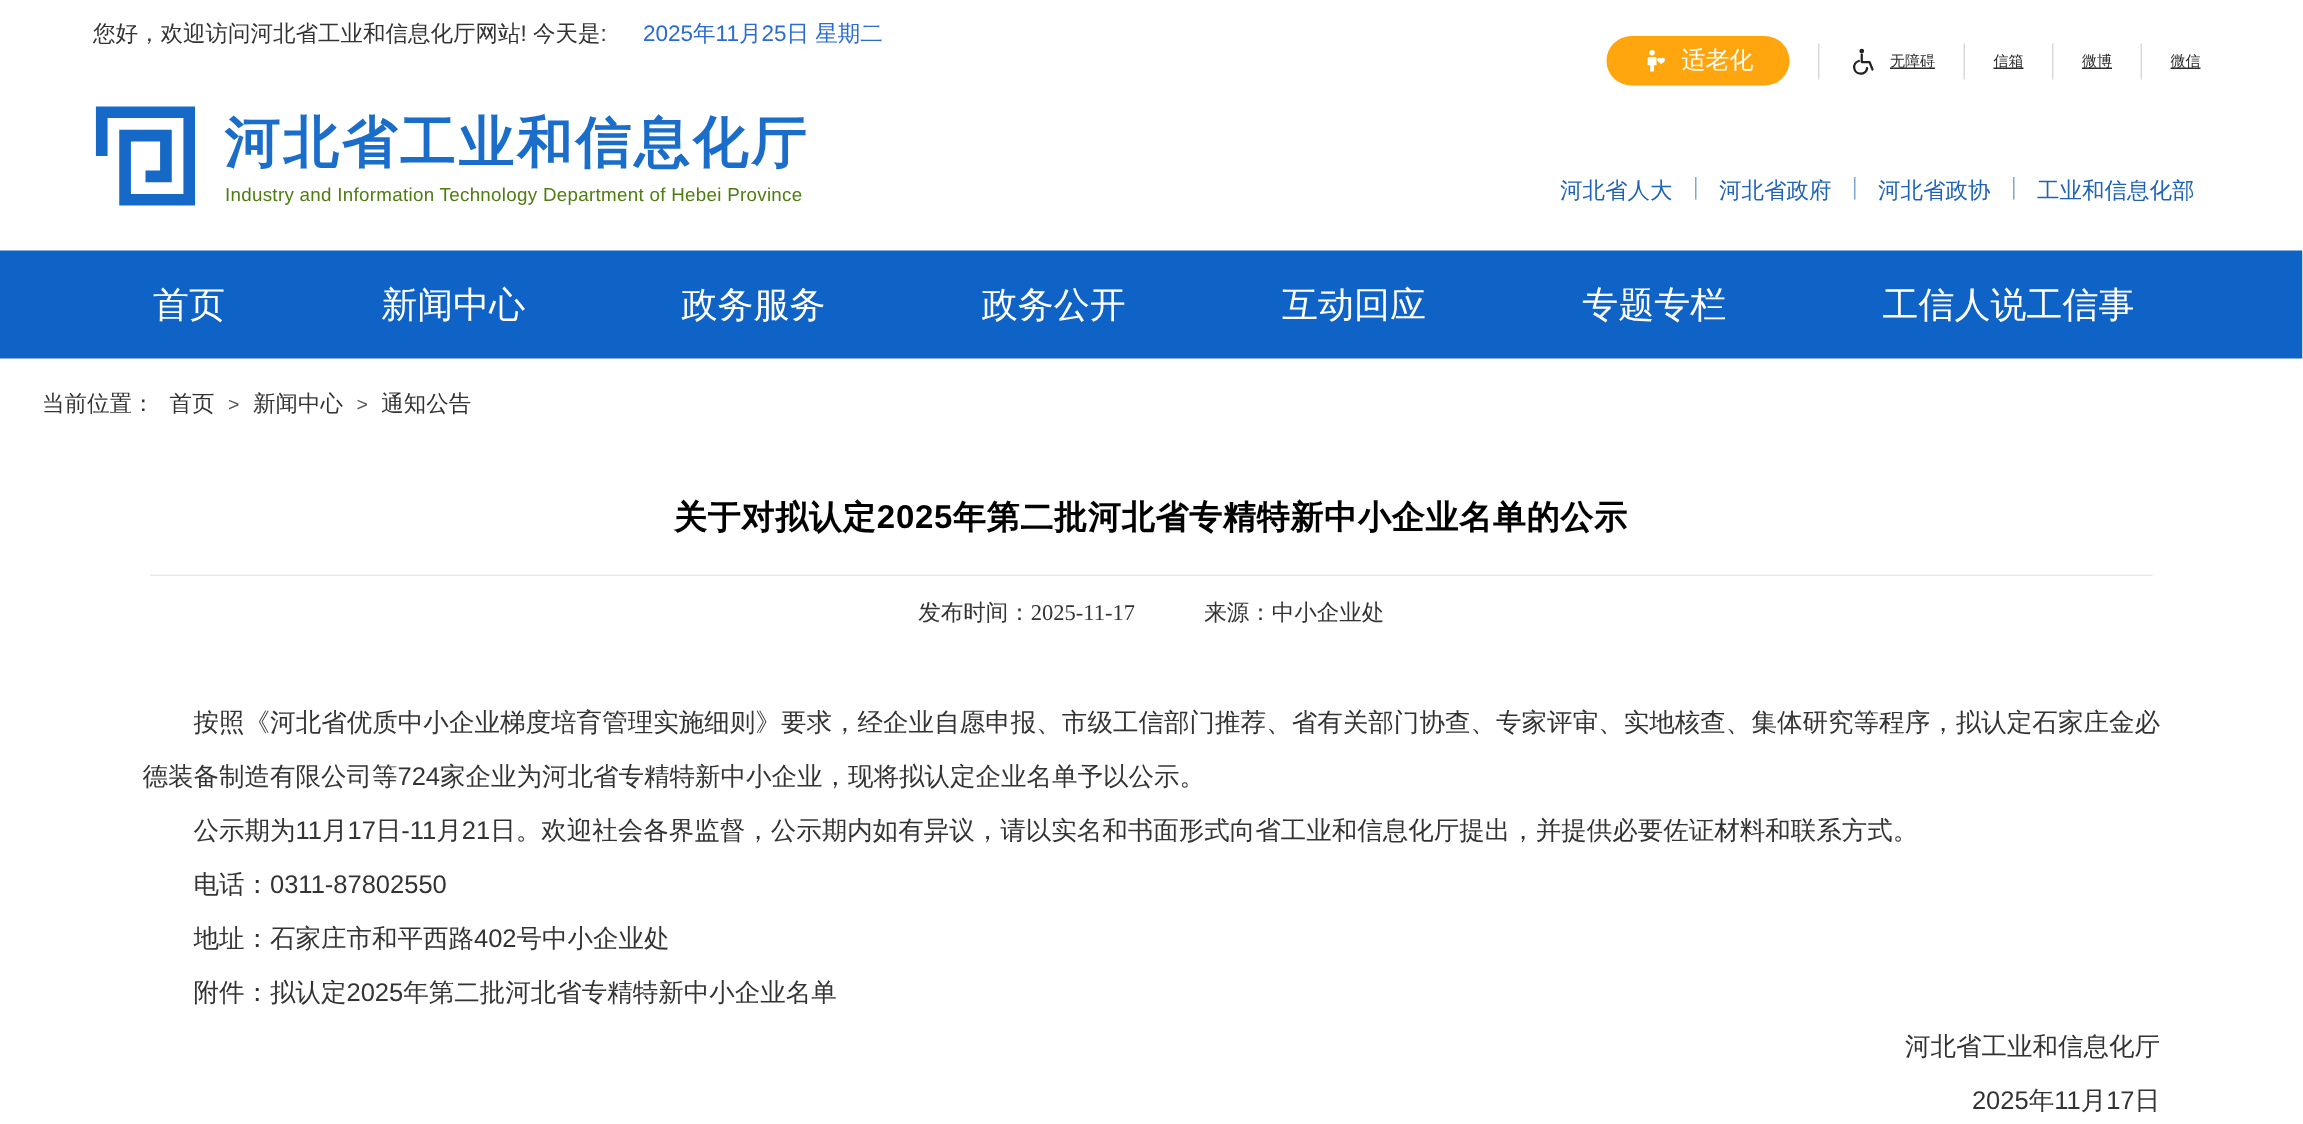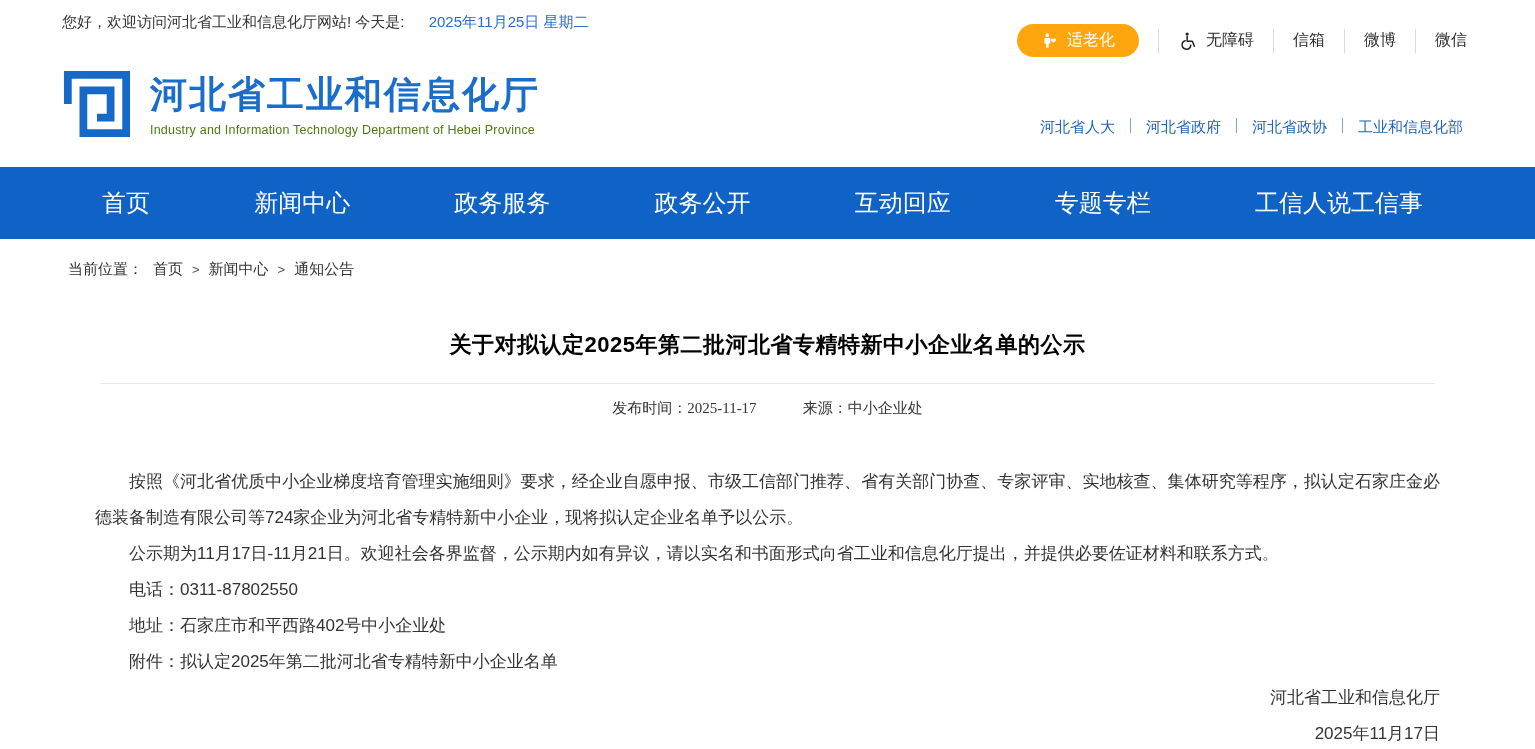--- a/index.html
+++ b/index.html
@@ -18,22 +18,22 @@
   .topbar-left { font-size:15px; color:#333; white-space:nowrap; }
   .topbar-left .date { color:#2a6bd2; margin-left:20px; }
   .topbar-right { display:flex; align-items:center;margin-top:36px; }
   .elder-btn {
     background:#ffa60e; color:#fff; border:none; border-radius:17px;
     height:33px; padding:0 24px; font-size:16px; display:flex; align-items:center;
     gap:9px; cursor:pointer; font-family:inherit;
   }
   .vdiv { width:1px; height:24px; background:#d9d9d9; margin:0 19px; }
   .topbar-link {
-    font-size:16px; color:#2b2b2b; display:flex; align-items:center; gap:8px;
-    cursor:pointer; white-space:nowrap;
+    font-size:10px; color:#2b2b2b; display:flex; align-items:center; gap:8px;
+    cursor:pointer; white-space:nowrap;text-decoration:underline;
   }
   
   .header {
     height:122px; display:flex; align-items:center; justify-content:space-between;
     padding:0 72px 0 62px;
   }
   .brand { display:flex; align-items:center; }
   .logo { margin-right:18px; cursor:pointer; }
   .brand-text .cn { font-size:37px; font-weight:700; color:#1a6dc9; letter-spacing:2px; line-height:1.1; }
   .brand-text .en { font-size:12.5px; color:#4d7c0f; margin-top:7px; letter-spacing:0.2px; }
@@ -41,21 +41,21 @@
   .header-link { font-size:15px; color:#1e63b8; cursor:pointer; white-space:nowrap; }
   .hdiv { width:1px; height:15px; background:#7fa6cf; margin:0 15px; }
   
   .nav {
     height:72px; background:#1063c6; display:flex; align-items:center;
     justify-content:space-between; padding:0 112px 0 102px;
   }
   .nav-item { color:#fff; font-size:24px; cursor:pointer; white-space:nowrap; }
   
   .breadcrumb {
-    padding:21px 0 0 68px; font-size:15px; color:#333; display:flex; align-items:center;
+    padding:21px 0 0 28px; font-size:15px; color:#333; display:flex; align-items:center;
   }
   .crumb { cursor:pointer; }
   .crumb-sep { margin:0 9px; color:#555; font-size:13px; }
   .breadcrumb-prefix { margin-right:10px; }
   
   .article { padding:0 95px; }
   .article-title {
     text-align:center; font-size:22px; font-weight:700; color:#000;
     margin:51px 0 0 0; letter-spacing:0.5px;
   }

